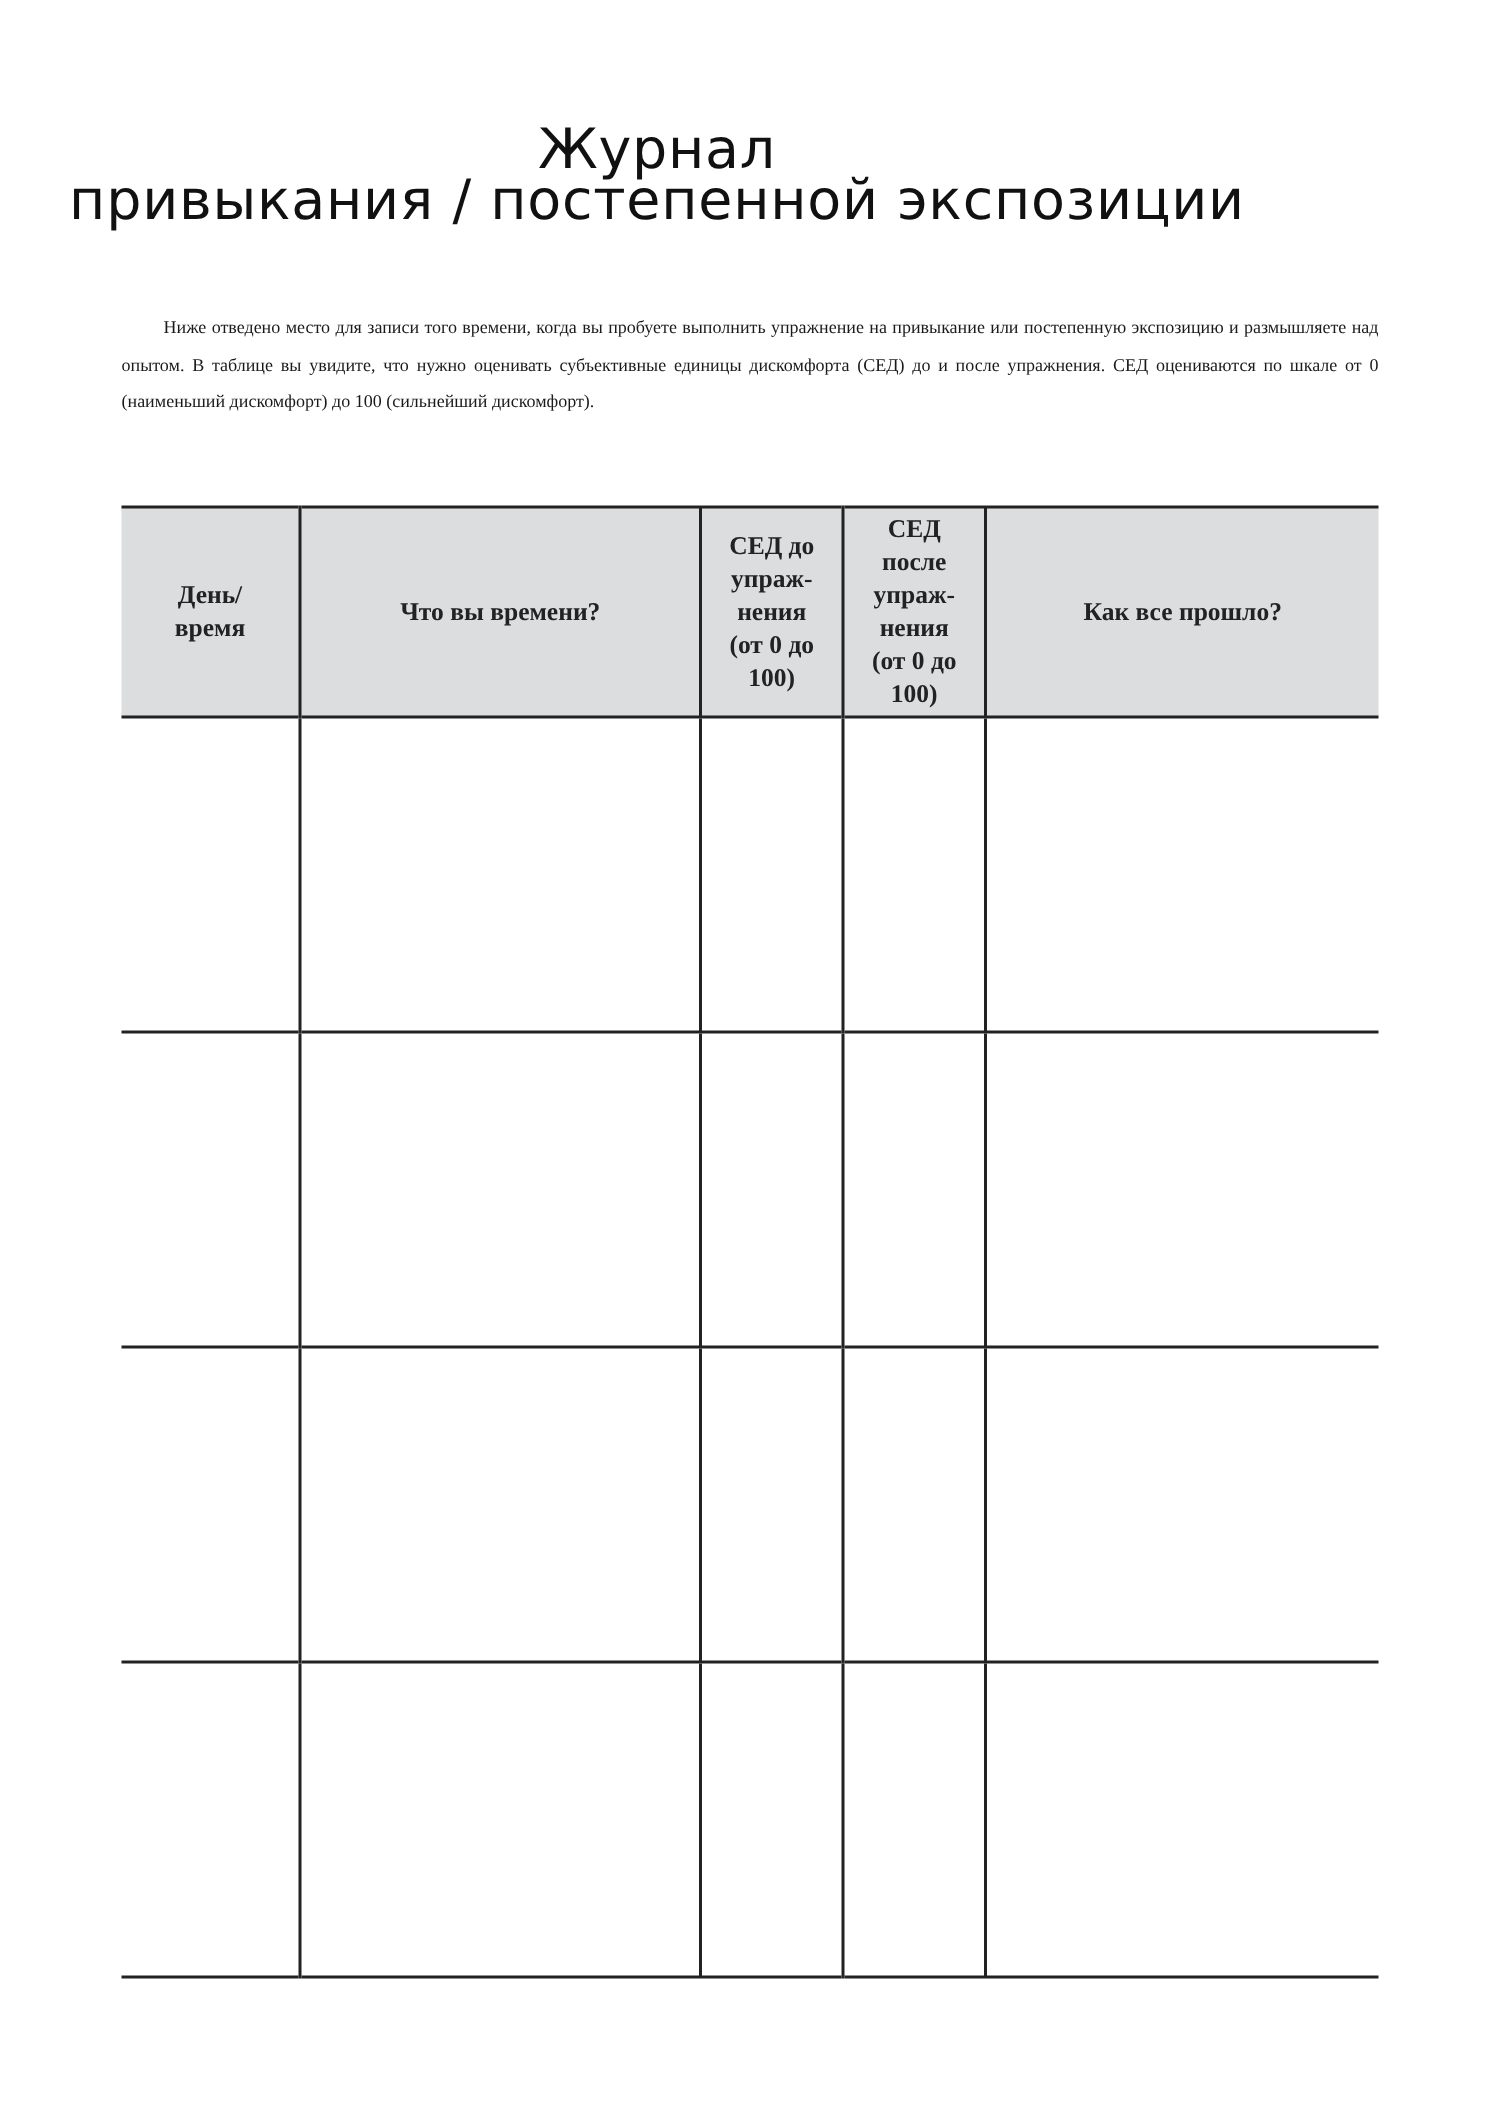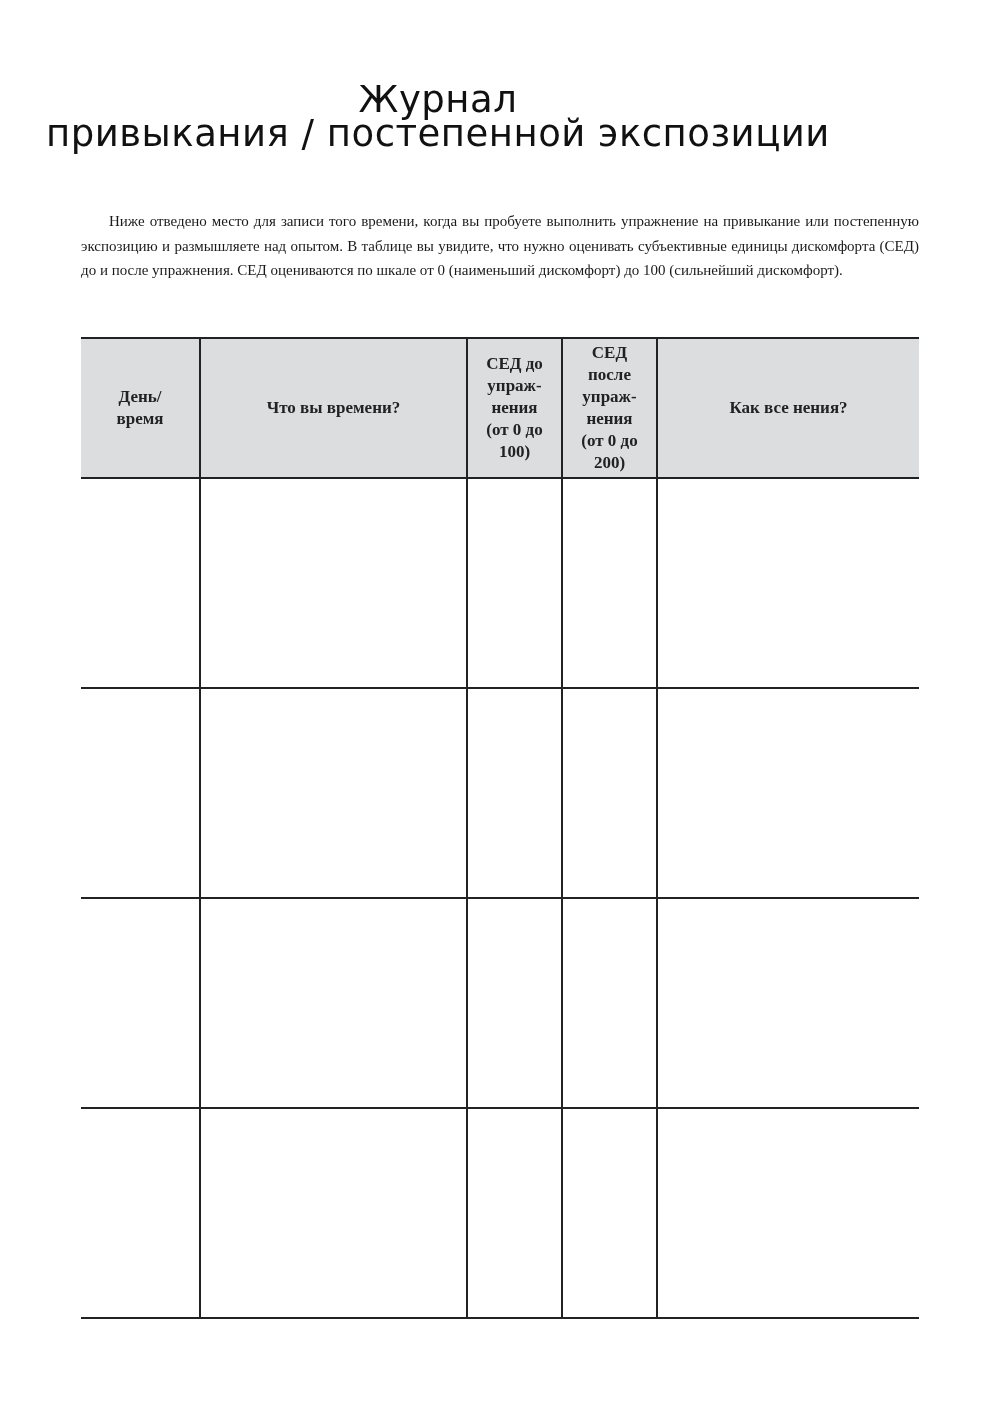--- a/index.html
+++ b/index.html
@@ -6,21 +6,21 @@
     body { width: 1000px; height: 1415px; position: relative; overflow: hidden; color: #1a1a1a; }
     .title {
       position: absolute; left: 0; width: 876px; text-align: center;
       font-family: "DejaVu Sans", sans-serif; font-weight: normal;
       font-size: 37px; letter-spacing: 0.5px; color: #111;
     }
     .t1 { top: 78px; }
     .t2 { top: 112px; }
     .intro {
       position: absolute; left: 81px; top: 194px; width: 838px;
-      font-family: "Liberation Serif", serif; font-size: 15px; line-height: 24.5px;
+      font-family: "Liberation Serif", serif; font-size: 12px; line-height: 24.5px;
       text-align: justify; text-indent: 28px; color: #1a1a1a;
     }
     table.log {
       position: absolute; left: 81px; top: 337px; width: 838px;
       border-collapse: collapse; table-layout: fixed;
     }
     table.log th, table.log td {
       border-left: 2px solid #222; border-right: 2px solid #222; padding: 0;
     }
     table.log tr > *:first-child { border-left: none; }
@@ -59,22 +59,22 @@
       <th><span>СЕД до
 упраж-
 нения
 (от 0 до
 100)</span></th>
       <th><span>СЕД
 после
 упраж-
 нения
 (от 0 до
-200)</span></th>
-      <th><span>Как все нения?</span></th>
+100)</span></th>
+      <th><span>Как все прошло?</span></th>
     </tr>
   </thead>
   <tbody>
     <tr>
       <td></td>
       <td></td>
       <td></td>
       <td></td>
       <td></td>
     </tr>

